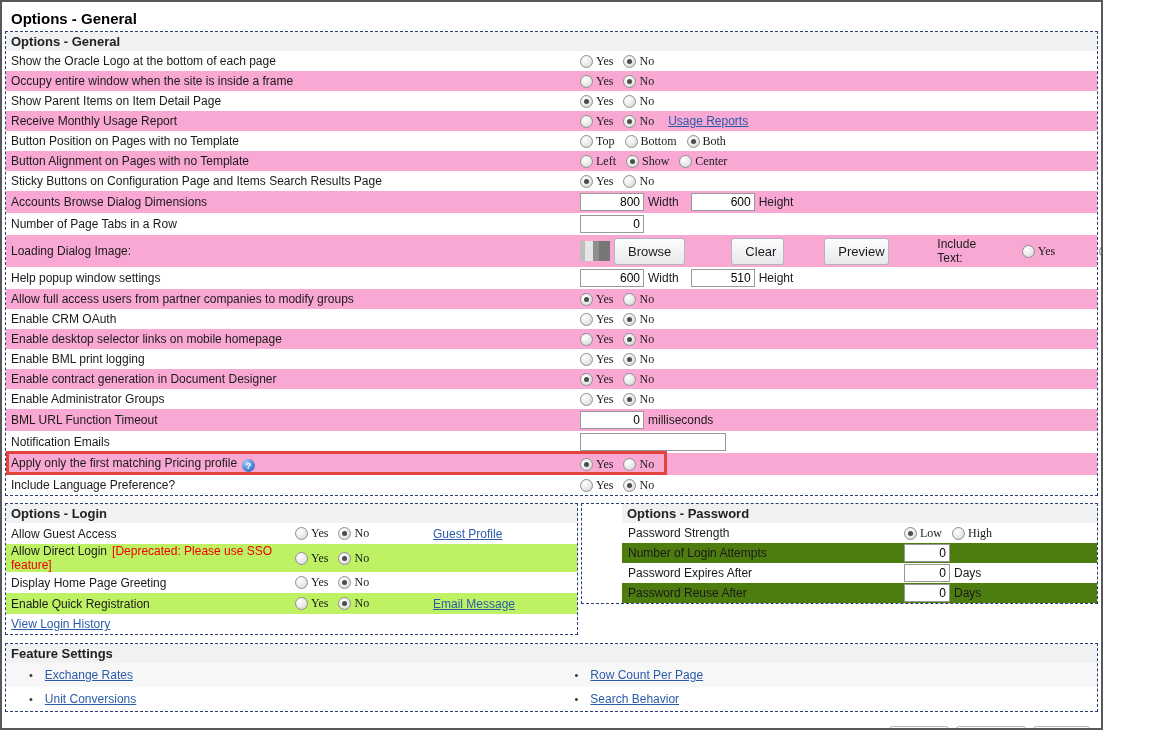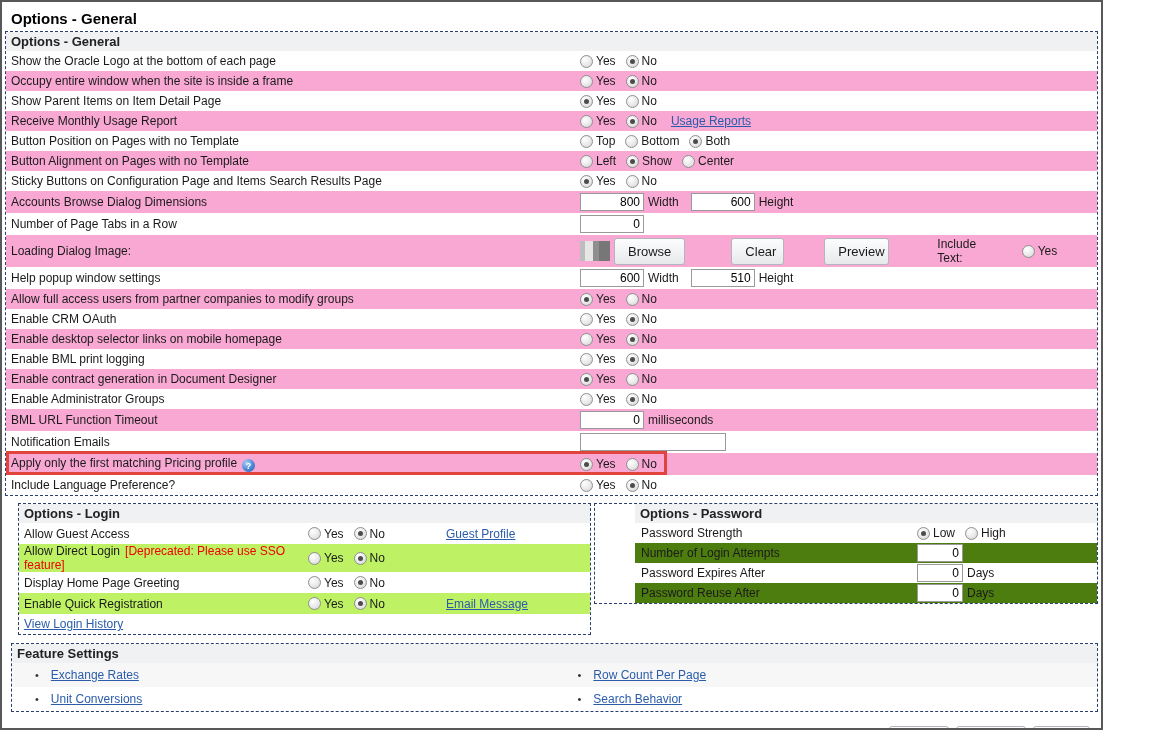--- a/index.html
+++ b/index.html
@@ -34,21 +34,21 @@
   .radio {
     width: 13px; height: 13px; border-radius: 50%;
     border: 1px solid #8f8f8f; flex: none;
     background: radial-gradient(circle at 35% 30%, #ffffff 0%, #e9e9e9 55%, #cfcfcf 100%);
     position: relative; display: inline-block;
   }
   .radio.sel::after {
     content: ""; position: absolute; left: 3px; top: 3px; width: 5px; height: 5px;
     border-radius: 50%; background: #4c4c4c;
   }
-  .radio-text { font-size: 12px; margin-left: 3px; }
+  .radio-text { font-size: 12px; margin-left: 3px; font-family: Liberation Serif, serif; }
   
   input.num {
     width: 64px; height: 18px; border: 1px solid #999; font-size: 12px;
     text-align: right; padding: 0 3px; font-family: "Liberation Sans", sans-serif;
     background: #fff;
   }
   input.txt {
     width: 146px; height: 18px; border: 1px solid #999; font-size: 12px;
     padding: 0 3px; font-family: "Liberation Sans", sans-serif; background: #fff;
   }
@@ -78,37 +78,37 @@
     width: 13px; height: 13px; border-radius: 50%; margin-left: 5px;
     background: radial-gradient(circle at 35% 30%, #a9d0f5 0%, #4a86d8 55%, #2763ad 100%);
     color: #fff; font-size: 9px; font-weight: bold; vertical-align: -2px;
   }
   
   .red-frame {
     position: absolute; left: 0; top: -2px; width: 661px; height: 24px;
     border: 3px solid #e0443c; pointer-events: none; z-index: 2;
   }
   
-  .two-col { display: flex; align-items: flex-start; margin: 7px 3px 0 16px; }
+  .two-col { display: flex; align-items: flex-start; margin: 7px 3px 0 3px; }
   .login { width: 573px; flex: none; }
   .password { flex: 1; margin-left: 3px; padding-left: 40px; }
   .l-row { display: flex; align-items: center; min-height: 21px; }
   .l-row.odd { background: #bef264; }
   .l-lbl { width: 289px; padding-left: 5px; font-size: 12px; flex: none; }
   .l-note { color: #ee0000; margin-left: 5px; }
   .l-ctrl { width: 138px; flex: none; display: flex; align-items: center; }
   .l-footer { min-height: 20px; display: flex; align-items: center; padding-left: 5px; }
   .p-row { display: flex; align-items: center; min-height: 20px; }
   .p-row.odd { background: #4d7c0f; }
   .p-lbl { width: 282px; padding-left: 6px; font-size: 12px; flex: none; }
   .p-ctrl { display: flex; align-items: center; }
   .p-ctrl input.num { width: 46px; }
   .p-ctrl .sfx { margin-right: 0; }
   
-  .features { margin: 8px 3px 0 9px; }
+  .features { margin: 8px 3px 0 3px; }
   .f-row { display: flex; align-items: center; min-height: 24px; }
   .f-row.even { background: #f7f7f8; }
   .f-cell { width: 50%; display: flex; align-items: center; }
   .f-bullet { margin-left: 23px; font-size: 11px; color: #333; }
   .f-cell a.lnk { margin-left: 12px; }
   
   .footer-btns { display: flex; justify-content: flex-end; gap: 7px; margin: 14px 11px 0 0; }
   .footer-btns .btn { height: 26px; }
 </style>
 </head>

